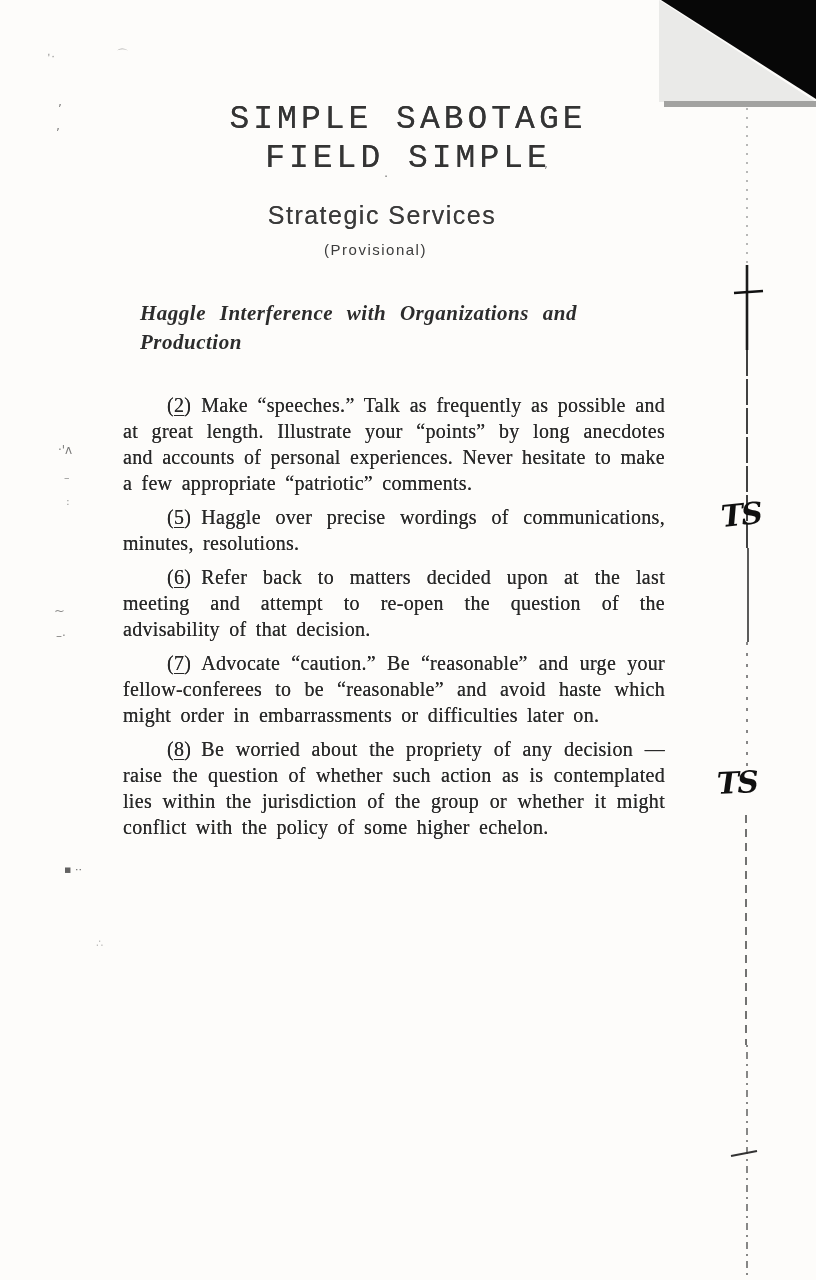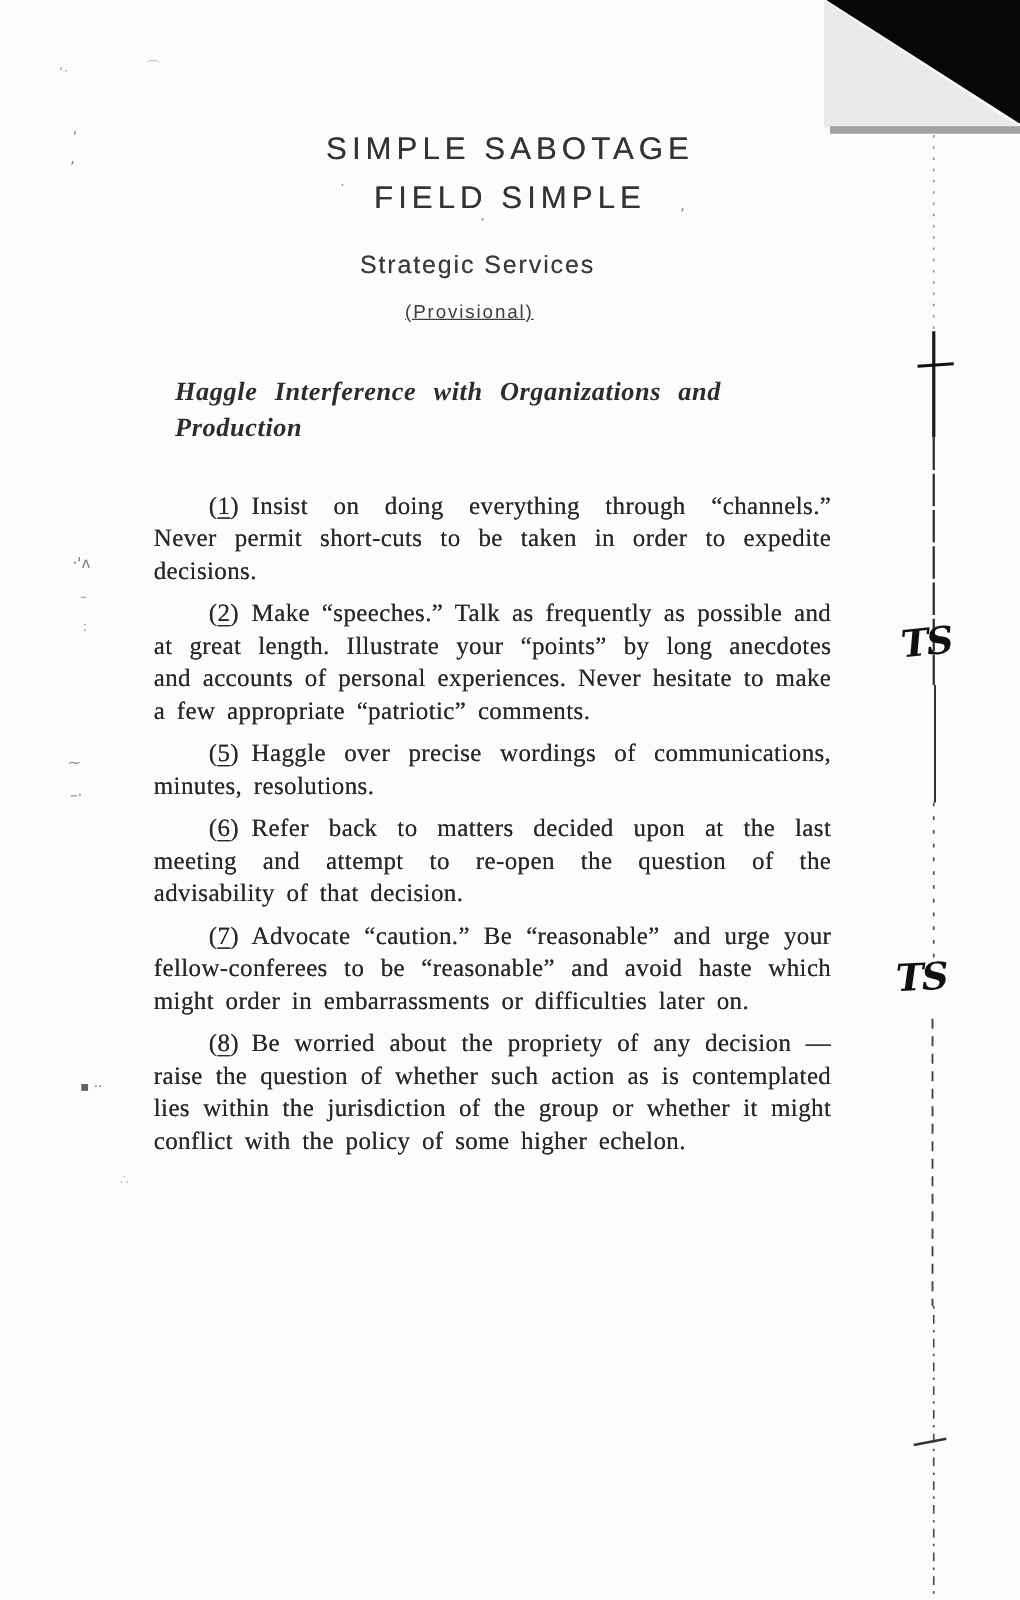--- a/index.html
+++ b/index.html
@@ -54,42 +54,41 @@
     color:#222;
     line-height:1;
   }
 
   
   .title-block{
     position:absolute;left:0;top:100px;width:816px;
     text-align:center;
   }
   .title-line{
-    font-family:Liberation Sans, sans-serif;
-    font-size:25px;font-weight:400;
+    font-family:Liberation Mono, monospace;
+    font-size:33px;font-weight:400;
     letter-spacing:4px;
     color:#343434;
     line-height:39px;
     text-shadow:0 0 0.4px #555;
   }
   .subtitle{
     position:absolute;left:0;top:201px;width:764px;
     text-align:center;
     font-family:"Liberation Sans", sans-serif;
-    font-size:20px;letter-spacing:1.5px;
+    font-size:25px;letter-spacing:1.5px;
     color:#3a3a3a;
     text-shadow:0 0 0.4px #666;
   }
   .edition{
     position:absolute;left:0;top:241px;width:751px;
     text-align:center;
     font-family:"Liberation Sans", sans-serif;
     font-size:15px;letter-spacing:1.5px;
     color:#3c3c3c;
-    text-decoration:underline;
   }
 
   
   .section-heading{
     position:absolute;left:140px;top:299px;width:480px;
     font-family:"Liberation Serif", serif;
     font-style:italic;font-weight:700;
     font-size:21px;line-height:29px;
     letter-spacing:0.5px;word-spacing:8px;
     color:#2c2c2c;
@@ -164,23 +163,20 @@
   </div>
 
   <div class="subtitle">Strategic Services</div>
 
   <div class="edition">(Provisional)</div>
 
   <div class="section-heading">Haggle Interference with Organizations and Production</div>
 
   <div class="body-col">
 
-    <p class="item">
-      <span class="num"><span class="n">1</span></span><span class="itext">Insist on doing everything through “channels.” Never permit short-cuts to be taken in order to expedite decisions.</span>
-    </p>
 
     <p class="item">
       <span class="num"><span class="n">2</span></span><span class="itext">Make “speeches.” Talk as frequently as possible and at great length. Illustrate your “points” by long anecdotes and accounts of personal experiences. Never hesitate to make a few appropriate “patriotic” comments.</span>
     </p>
 
 
 
     <p class="item">
       <span class="num"><span class="n">5</span></span><span class="itext">Haggle over precise wordings of communications, minutes, resolutions.</span>
     </p>

